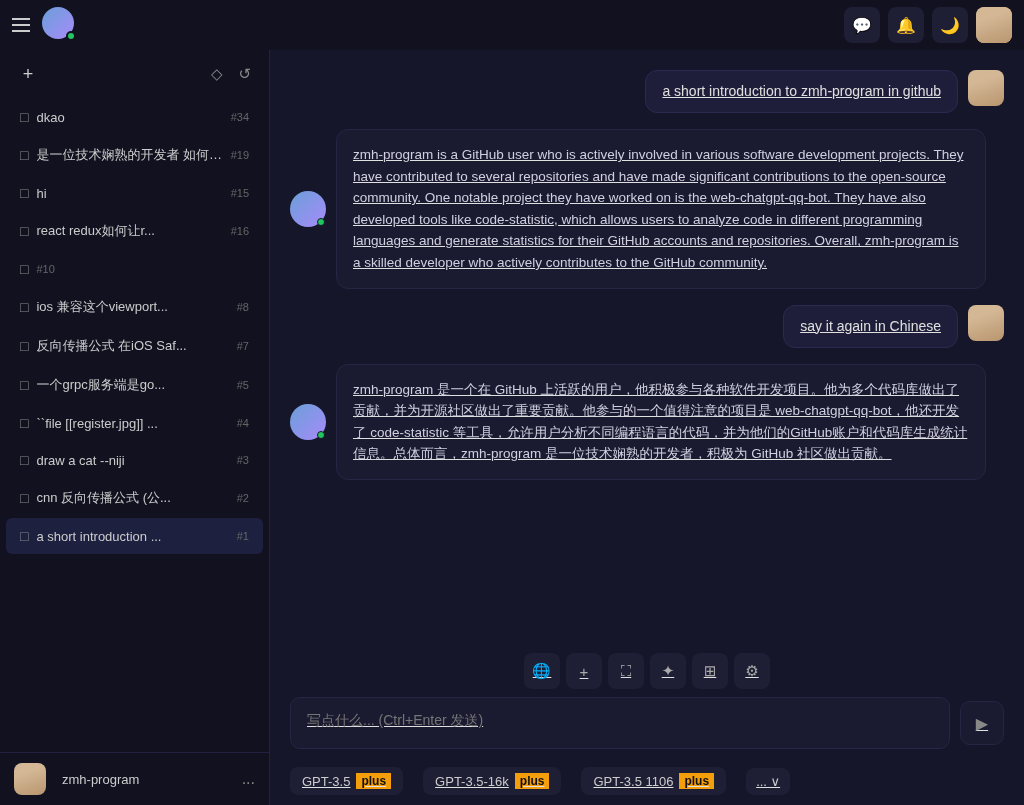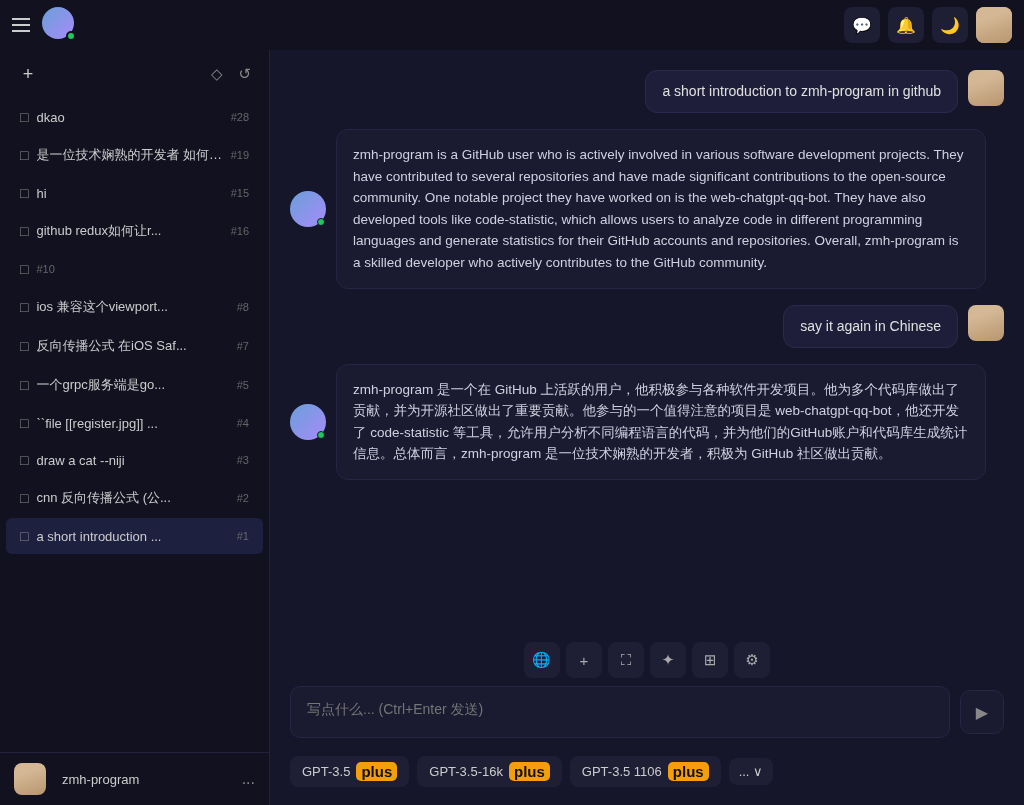--- a/index.html
+++ b/index.html
@@ -205,20 +205,21 @@
       font-size: 16px;
     }
 
     
     .chat-area {
       flex: 1;
       display: flex;
       flex-direction: column;
       background: #16162a;
       overflow: hidden;
+      text-decoration: underline;
     }
 
     .chat-messages {
       flex: 1;
       overflow-y: auto;
       padding: 20px 20px 10px 20px;
       display: flex;
       flex-direction: column;
       gap: 16px;
     }
@@ -343,43 +344,43 @@
       align-items: center;
       justify-content: center;
       color: #888;
       font-size: 16px;
     }
 
     
     .model-bar {
       display: flex;
       align-items: center;
-      padding: 8px 20px 18px;
-      gap: 8px;
+      padding: 8px 20px 10px;
+      gap: 20px;
       background: #16162a;
     }
     .model-btn {
       display: flex;
       align-items: center;
       gap: 6px;
       background: #1e1e35;
       border: none;
       border-radius: 8px;
       padding: 6px 12px;
       cursor: pointer;
       color: #ccc;
       font-size: 13px;
     }
     .model-badge {
       background: #f59e0b;
       color: #111;
-      font-size: 15px;
+      font-size: 12px;
       font-weight: bold;
       padding: 1px 5px;
-      border-radius: 5px;
+      border-radius: 0;
     }
     .model-more-btn {
       display: flex;
       align-items: center;
       gap: 4px;
       background: #1e1e35;
       border: none;
       border-radius: 8px;
       padding: 6px 10px;
       cursor: pointer;
@@ -427,35 +428,35 @@
       <div class="sidebar-actions-spacer"></div>
       <span class="sidebar-action-icon">◇</span>
       <span class="sidebar-action-icon">↺</span>
     </div>
 
     <div class="sidebar-list">
 
     <div class="sidebar-item">
       <span class="sidebar-item-icon">□</span>
       <span class="sidebar-item-text">dkao</span>
-      <span class="sidebar-item-badge">#28</span>
+      <span class="sidebar-item-badge">#34</span>
     </div>
         <div class="sidebar-item">
       <span class="sidebar-item-icon">□</span>
       <span class="sidebar-item-text">是一位技术娴熟的开发者 如何请...</span>
       <span class="sidebar-item-badge">#19</span>
     </div>
         <div class="sidebar-item">
       <span class="sidebar-item-icon">□</span>
       <span class="sidebar-item-text">hi</span>
       <span class="sidebar-item-badge">#15</span>
     </div>
         <div class="sidebar-item">
       <span class="sidebar-item-icon">□</span>
-      <span class="sidebar-item-text">github redux如何让r...</span>
+      <span class="sidebar-item-text">react redux如何让r...</span>
       <span class="sidebar-item-badge">#16</span>
     </div>
         <div class="sidebar-item">
       <span class="sidebar-item-icon">□</span>
       <span class="sidebar-item-badge">#10</span>
     </div>
         <div class="sidebar-item">
       <span class="sidebar-item-icon">□</span>
       <span class="sidebar-item-text">ios 兼容这个viewport...</span>
       <span class="sidebar-item-badge">#8</span>

